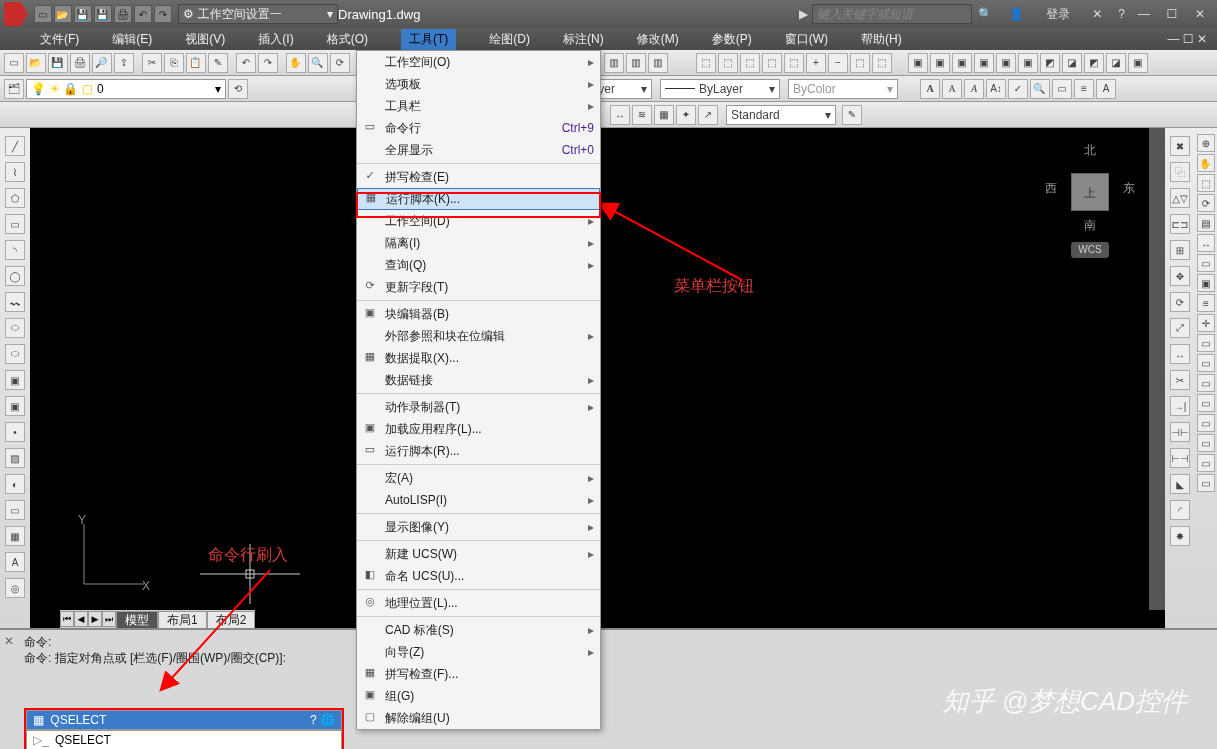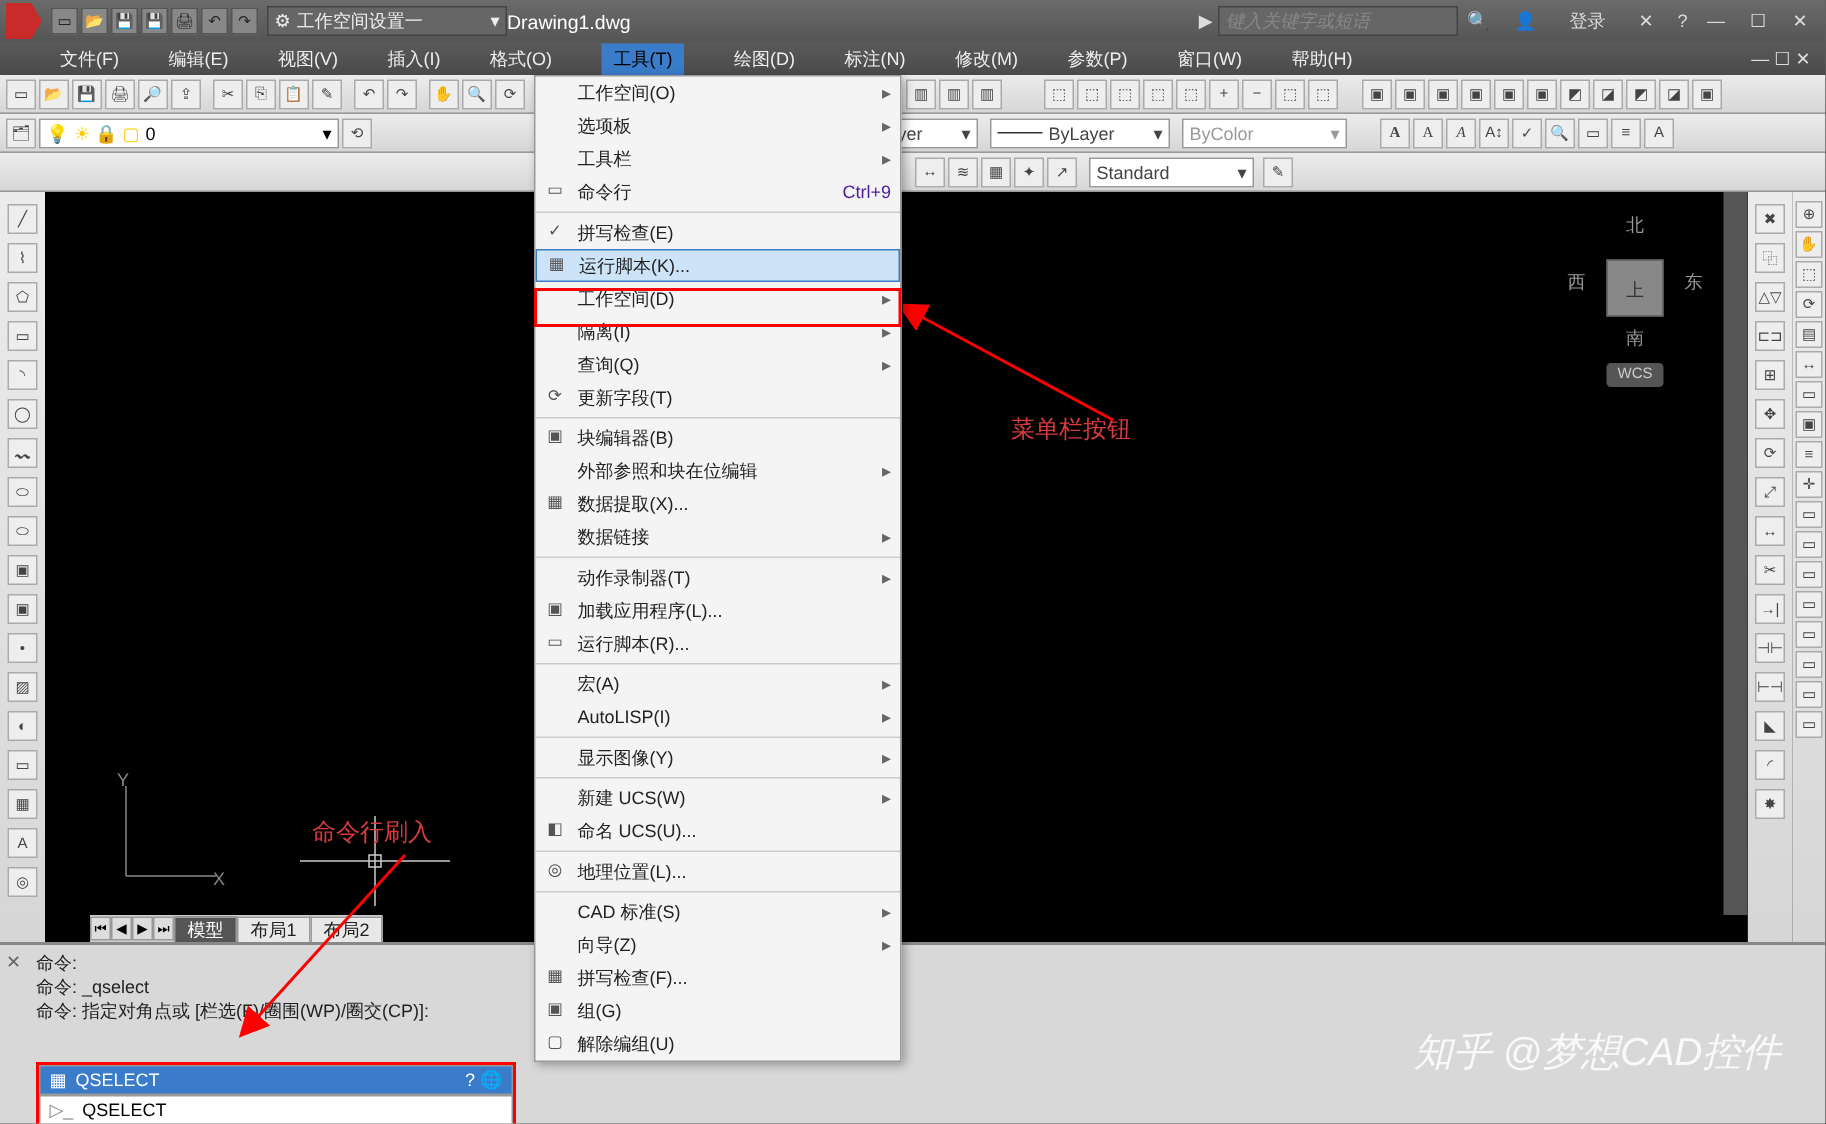--- a/index.html
+++ b/index.html
@@ -302,21 +302,20 @@
     <span class="btn">▭</span>
     <span class="btn">▭</span>
     <span class="btn">▭</span>
   </div>
 </div>
 
 <div class="cmd-panel">
   <div class="cmd-close">✕</div>
   <div class="cmd-lines">
     <div>命令:</div>
-    <div>命令: _qselect</div>
     <div>命令: 指定对角点或 [栏选(F)/圈围(WP)/圈交(CP)]:</div>
   </div>
   <div class="cmd-sugg redbox">
     <div class="sugg-row sel">
       <span style="margin-right:6px">▦</span>
       <span>QSELECT</span>
       <span style="margin-left:auto">? 🌐</span>
     </div>
     <div class="sugg-row">
       <span style="margin-right:6px;color:#888">▷_</span>
@@ -335,20 +334,24 @@
       <span class="sub">▸</span>
     </div>
     <div class="row">
       <span>工具栏</span>
       <span class="sub">▸</span>
     </div>
     <div class="row">
       <span class="ico">▭</span>
       <span>命令行</span>
       <span class="sc">Ctrl+9</span>
+    </div>
+    <div class="row">
+      <span>全屏显示</span>
+      <span class="sc">Ctrl+0</span>
     </div>
     <hr>
     <div class="row">
       <span class="ico">✓</span>
       <span>拼写检查(E)</span>
     </div>
     <div class="row hl">
       <span class="ico">▦</span>
       <span>运行脚本(K)...</span>
     </div>

